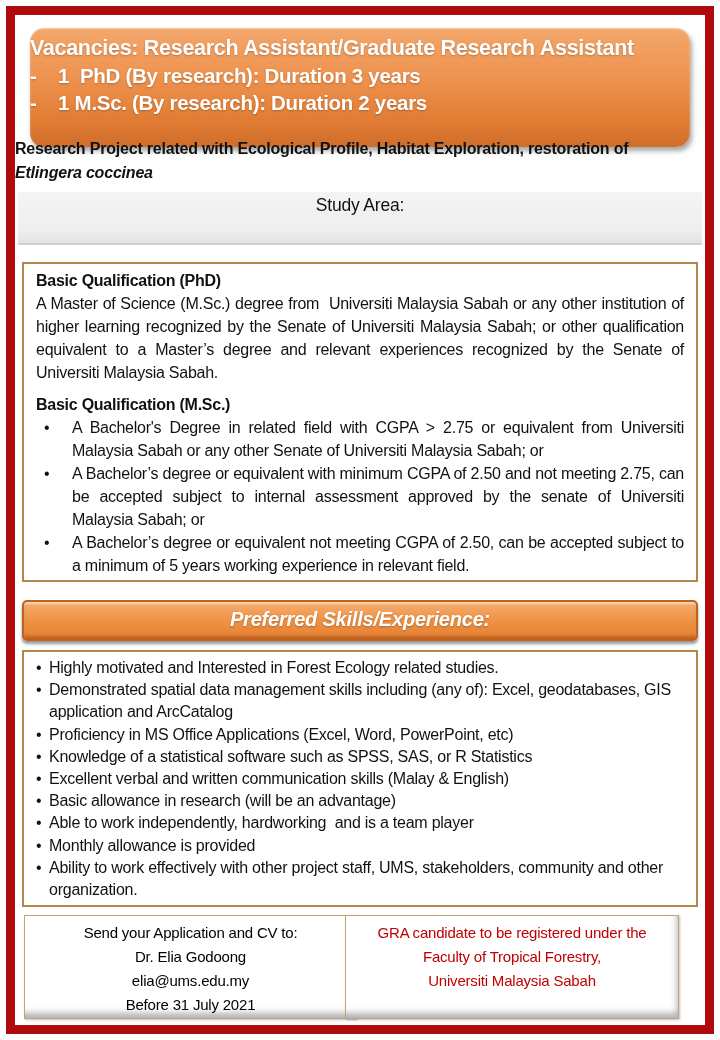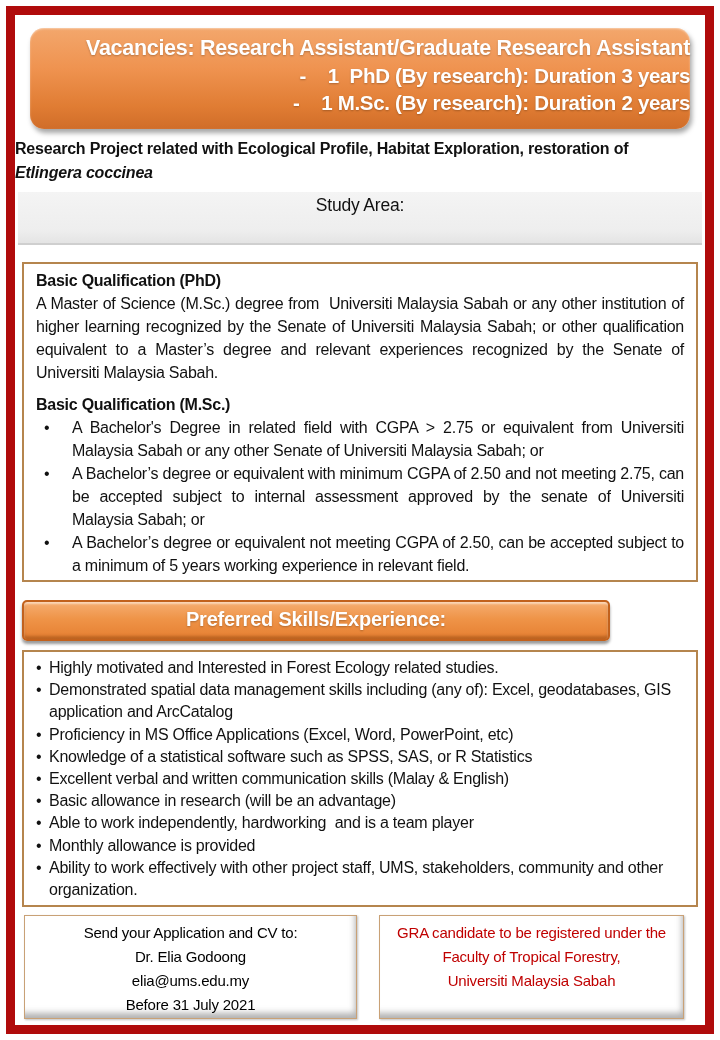--- a/index.html
+++ b/index.html
@@ -8,22 +8,22 @@
     font-family:"Liberation Sans","DejaVu Sans",sans-serif;color:#111;
     overflow:hidden;
   }
   *{box-sizing:border-box;}
   .frame{
     position:absolute;left:6px;top:6px;width:708px;height:1028px;
     border:9px solid #b00b0b;background:#fff;
   }
   
   .vac-banner{
-    position:absolute;left:15px;top:13px;width:660px;height:101px;
-    border-radius:14px;text-align:right;color:#fff;
+    position:absolute;left:15px;top:13px;width:660px;height:119px;
+    border-radius:14px;text-align:left;color:#fff;
     background:linear-gradient(#f3a76c,#ef9350 40%,#e07c33 78%,#d06d29);
     box-shadow:2px 4px 5px rgba(0,0,0,.35), inset 0 1px 2px rgba(255,255,255,.45);
     padding-top:7px;
   }
   .vac-title{font-size:21.5px;font-weight:bold;line-height:27px;letter-spacing:-.3px;
     text-shadow:0 1px 2px rgba(0,0,0,.25);}
   .vac-line{font-size:20.5px;font-weight:bold;line-height:27px;white-space:pre-wrap;
     letter-spacing:-.3px;text-shadow:0 1px 2px rgba(0,0,0,.25);}
   
   .project{
@@ -47,45 +47,45 @@
     font-size:16px;line-height:23px;letter-spacing:-.25px;
   }
   .q-head{font-weight:bold;white-space:pre-wrap;}
   .q-text{text-align:justify;white-space:pre-wrap;}
   .q-gap{height:9px;}
   .blt{display:flex;}
   .blt .mark{width:36px;padding-left:8px;flex:none;}
   .blt .txt{flex:1;text-align:justify;white-space:pre-wrap;}
   
   .skills-banner{
-    position:absolute;left:7px;top:585px;width:588px;height:41px;
+    position:absolute;left:7px;top:585px;width:676px;height:41px;
     border:2px solid #c2611c;border-radius:5px;
     background:linear-gradient(#f6ad71,#ef9448 45%,#e67f31);
     box-shadow:0 3px 3px rgba(0,0,0,.4), inset 0 2px 2px rgba(255,255,255,.5), inset 0 -3px 3px rgba(110,45,0,.35);
     color:#fff;font-weight:bold;font-size:20px;line-height:35px;text-align:center;
-    letter-spacing:-.2px;text-shadow:0 1px 2px rgba(0,0,0,.25);
+    letter-spacing:-.2px;text-shadow:0 1px 2px rgba(0,0,0,.25);font-style:italic;
   }
   
   .skills-box{
     position:absolute;left:7px;top:635px;width:676px;height:257px;
     border:2px solid #b5854e;padding:5px 8px;overflow:hidden;
     font-size:16px;line-height:22.2px;letter-spacing:-.25px;
   }
   .skills-box .blt .mark{width:17px;padding-left:4px;}
   .skills-box .blt .txt{text-align:left;}
   
   .card{
     position:absolute;top:900px;height:104px;
     border:1px solid #c9a176;background:#fff;
     box-shadow:inset -4px -8px 6px -3px rgba(115,115,115,.55), 1px 1px 2px rgba(0,0,0,.25);
     text-align:center;font-size:15px;line-height:24px;letter-spacing:-.2px;
     padding-top:5px;
   }
   .card.contact{left:9px;width:333px;color:#000;}
-  .card.reg{left:364px;width:305px;color:#c00000;}
+  .card.reg{left:330px;width:334px;color:#c00000;}
 </style>
 </head>
 <body>
 
 <div class="frame">
 
   <div class="vac-banner">
     <div class="vac-title">Vacancies: Research Assistant/Graduate Research Assistant</div>
     <div>
 

